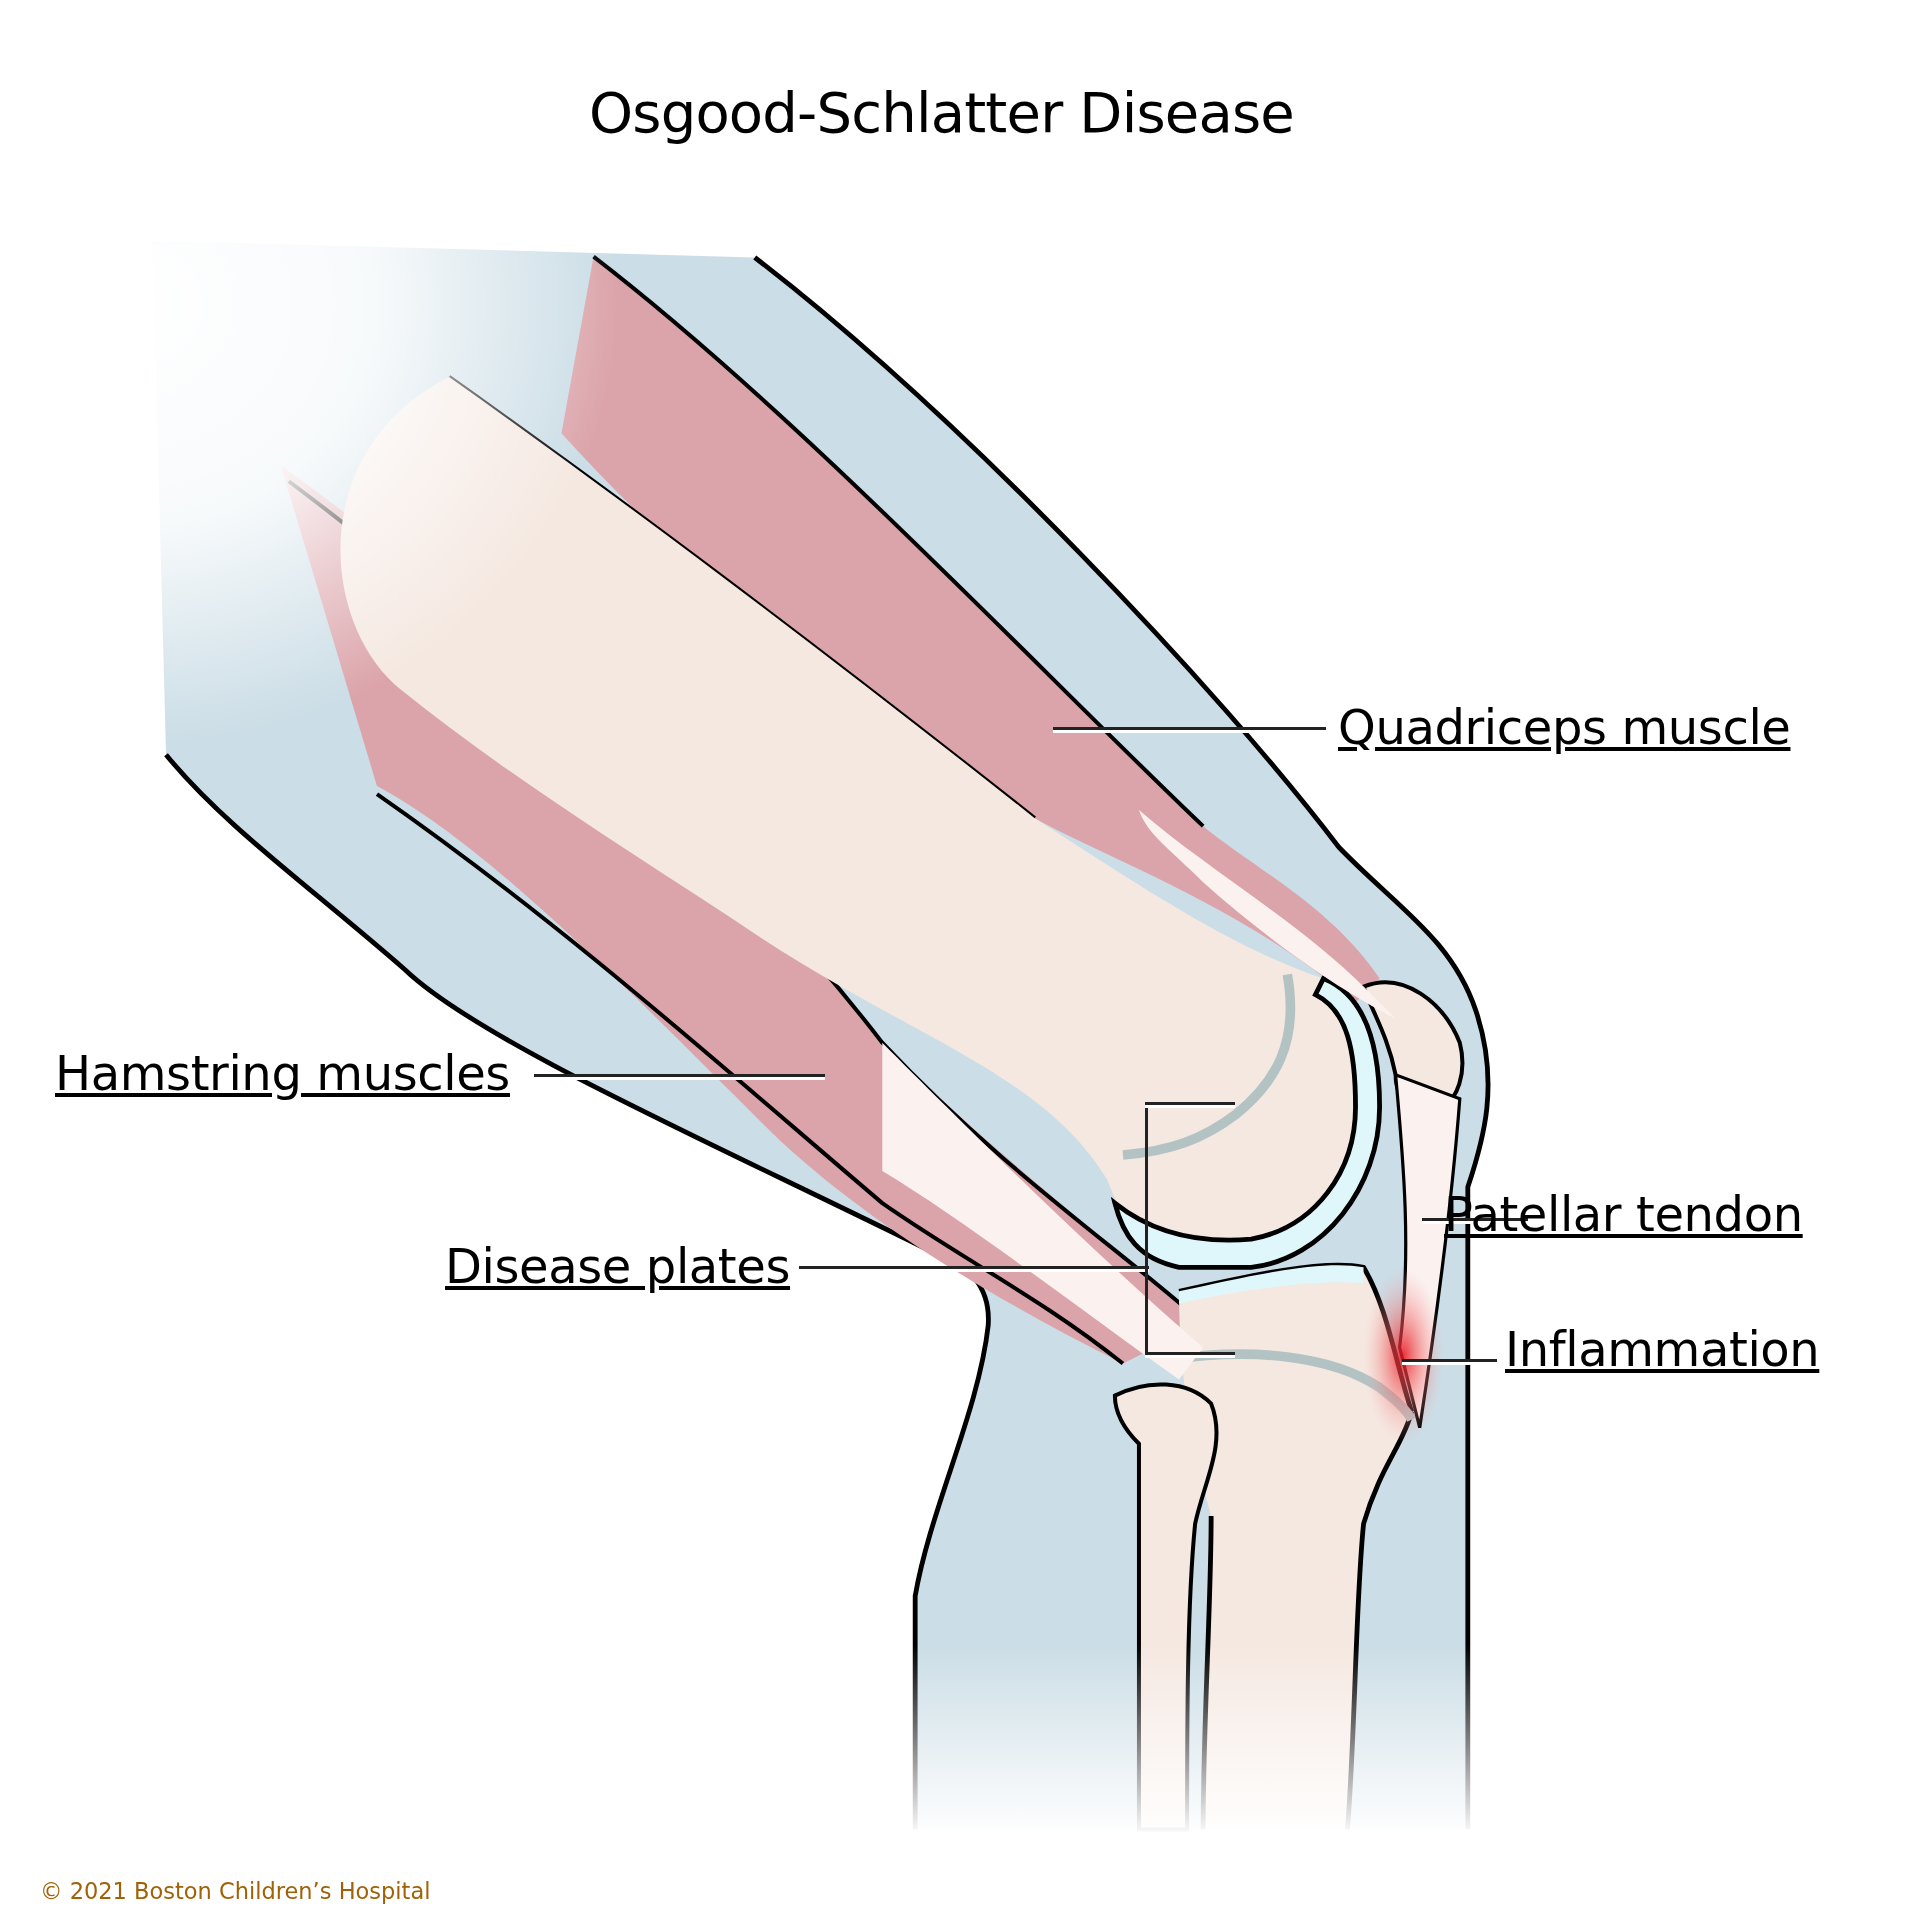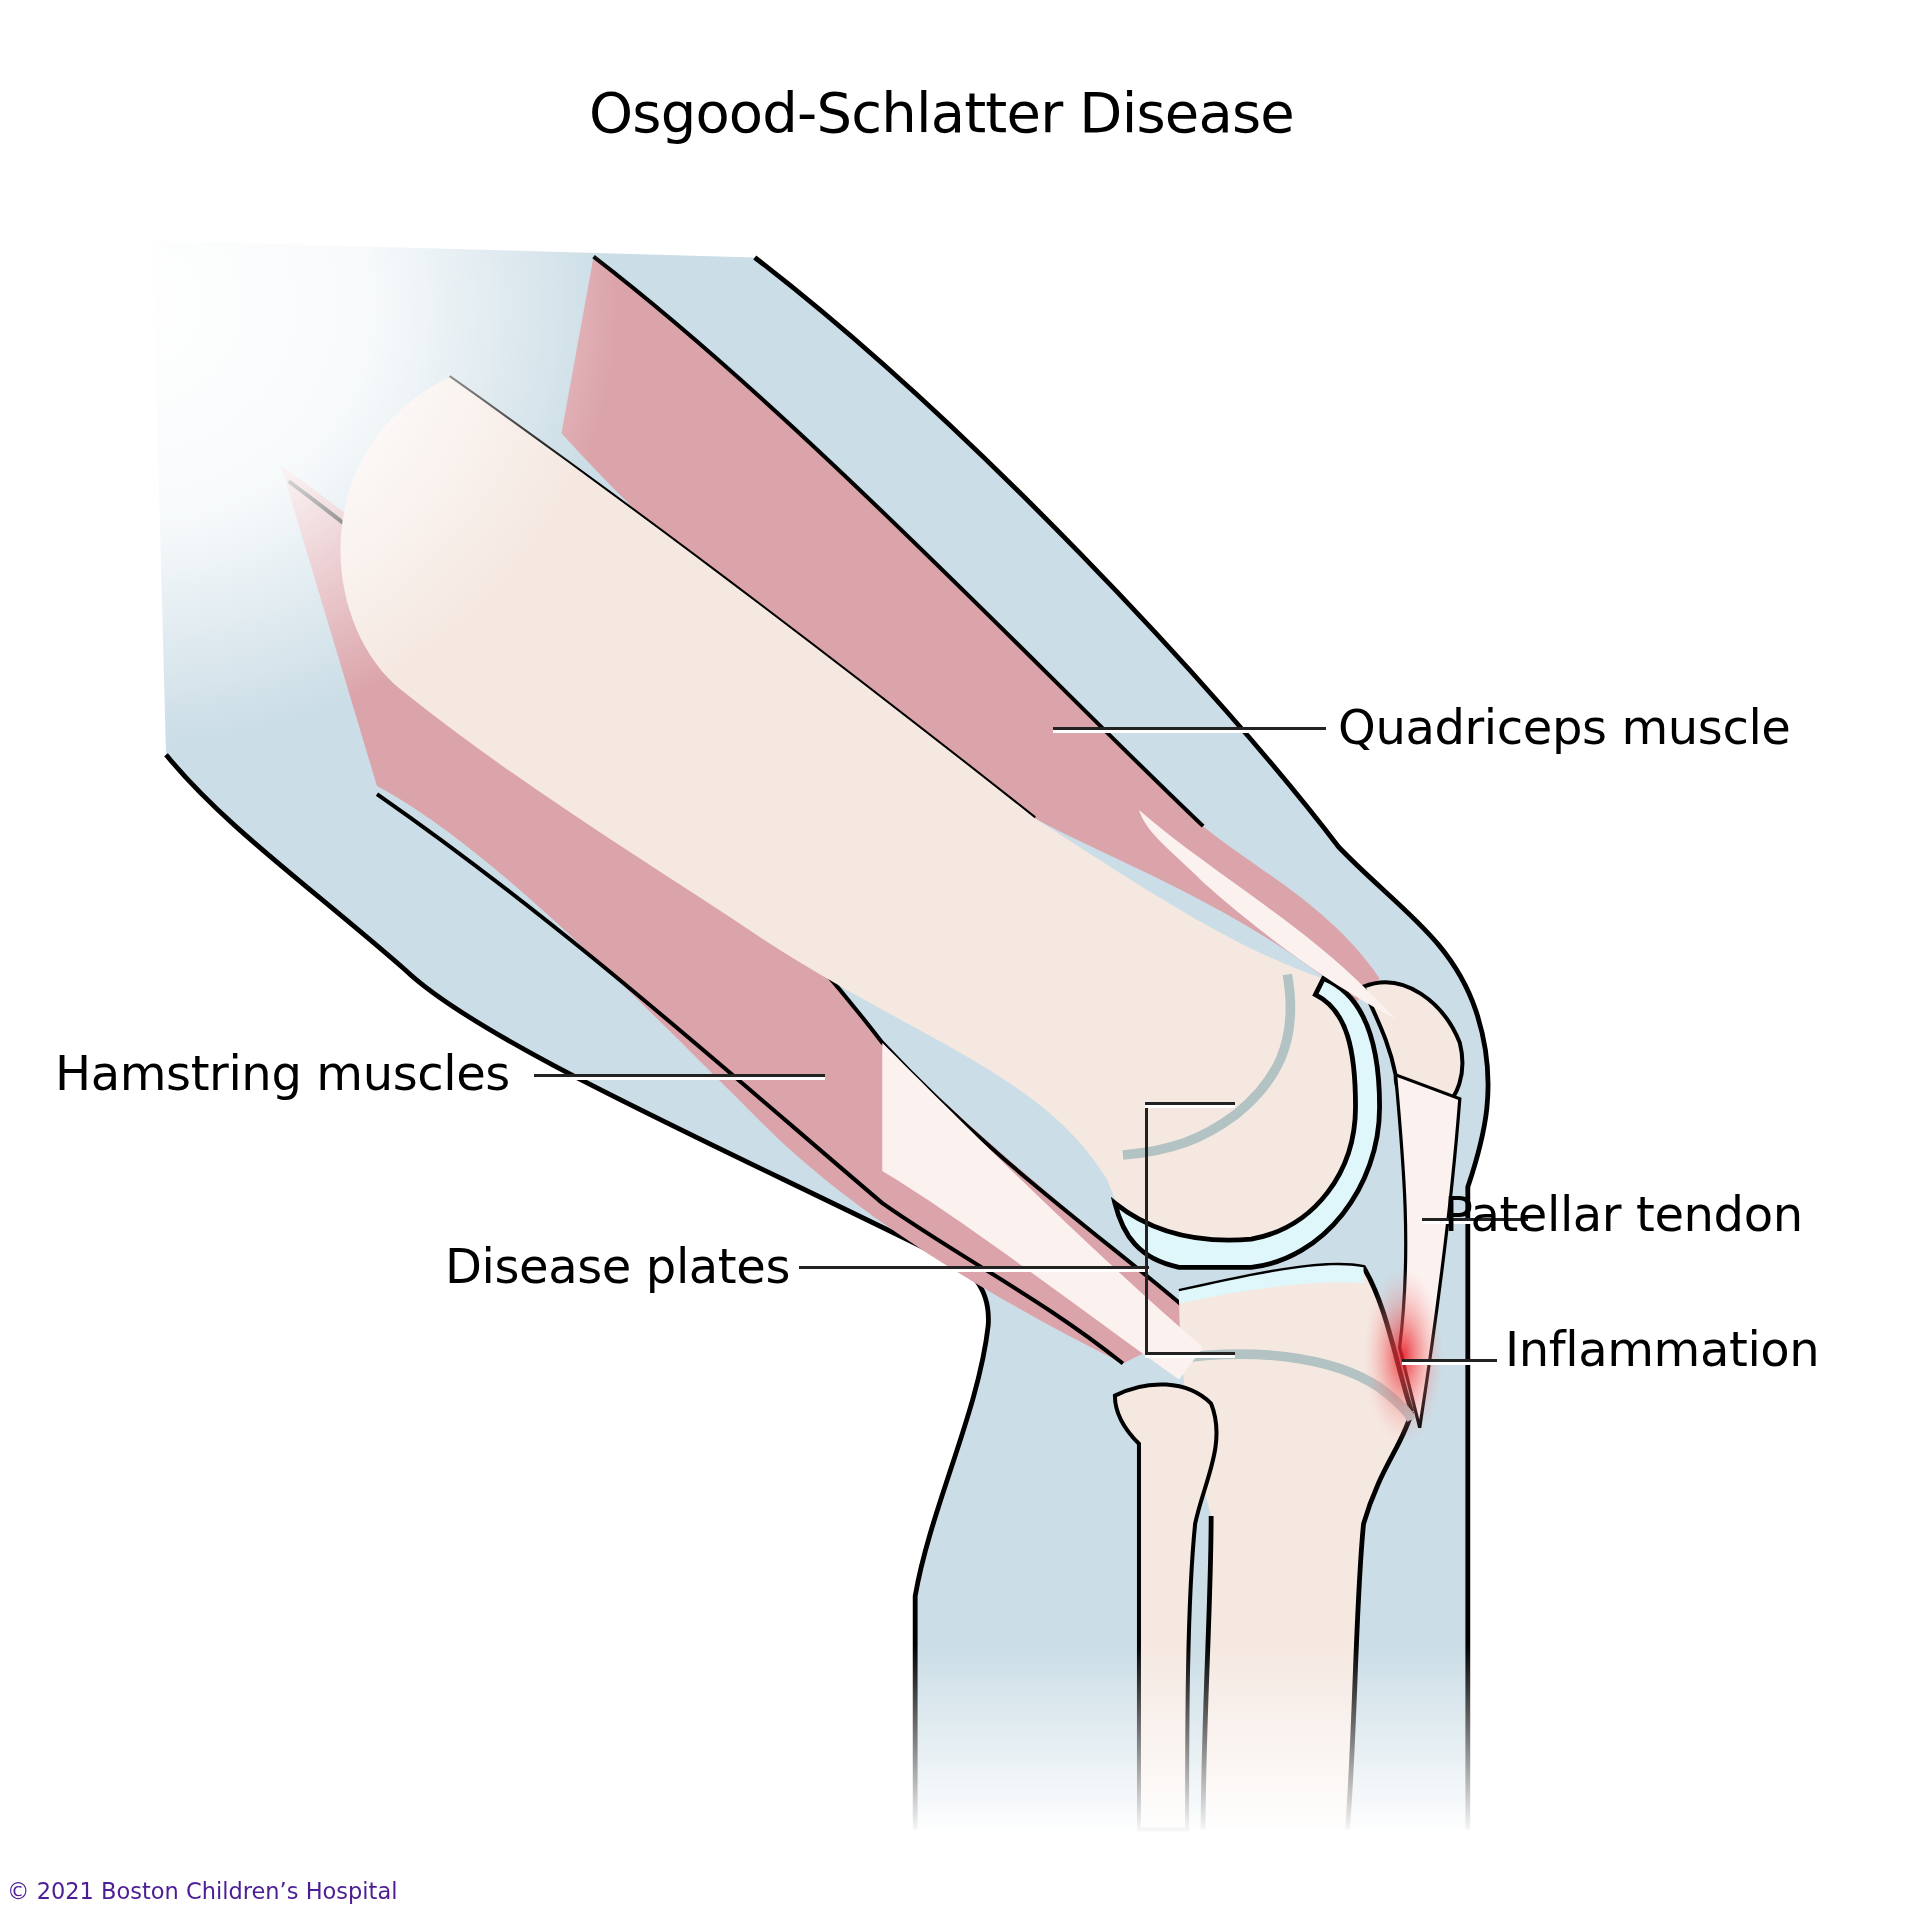--- a/index.html
+++ b/index.html
@@ -1,23 +1,23 @@
 <!DOCTYPE html>
 <html style="font-size:13px"><head>
 <meta charset="utf-8">
 <style>
   html, body { margin:0; padding:0; background:#ffffff; }
   body { width:1925px; height:1925px; position:relative; overflow:hidden; font-family:"DejaVu Sans", "Liberation Sans", sans-serif; color:#000; }
   .title { position:absolute; left:0; top:80px; width:1883px; text-align:center; font-size:56px; letter-spacing:-0.8px; }
   .art { position:absolute; left:0; top:0; }
-  .label { position:absolute; font-size:48px; white-space:nowrap; line-height:1; letter-spacing:-0.4px; }
+  .label { position:absolute; font-size:48px; white-space:nowrap; line-height:1; letter-spacing:-0.4px;text-decoration:underline; }
   .leader { position:absolute; height:3.2px; background:#222; }
   .leader::after { content:""; position:absolute; left:0; right:0; top:3.2px; height:2.4px; background:#fff; }
   .bracket-v { position:absolute; width:3.2px; background:#222; }
-  .copyright { position:absolute; left:7px; top:1878px; font-size:22.5px; color:#4c1d95; }
+  .copyright { position:absolute; left:40px; top:1878px; font-size:22.5px; color:#a16207; }
 </style>
 </head>
 <body>
 
 <div class="title">Osgood-Schlatter Disease</div>
 
 <svg class="art" width="1925" height="1925" viewBox="0 0 2400 2400" xmlns="http://www.w3.org/2000/svg">
   <defs>
     <radialGradient id="fadeTL" cx="0.15" cy="0.2" r="0.55">
       <stop offset="0" stop-color="#ffffff" stop-opacity="1"></stop>

